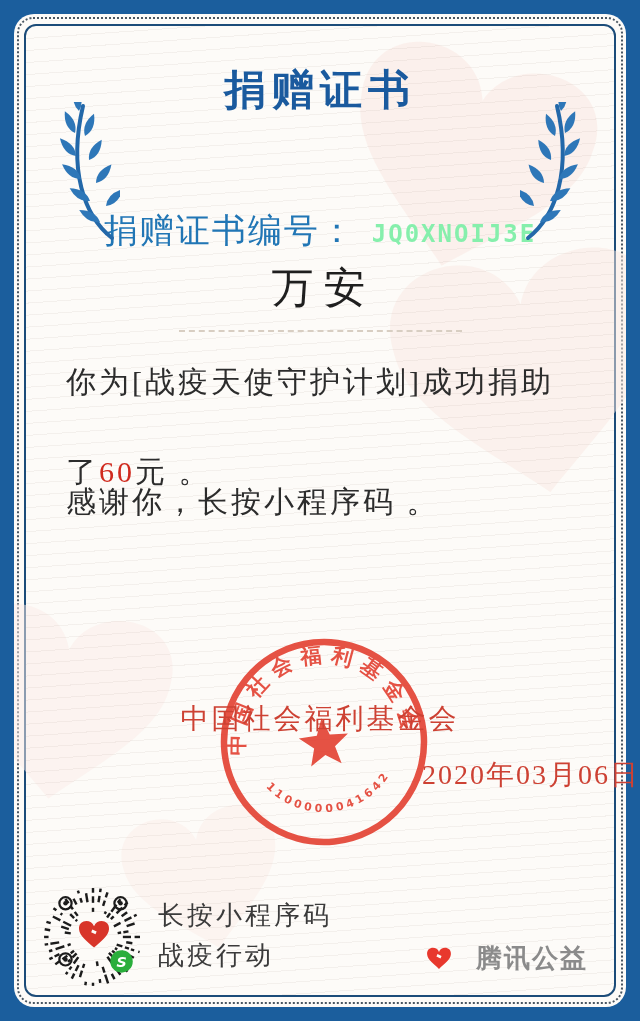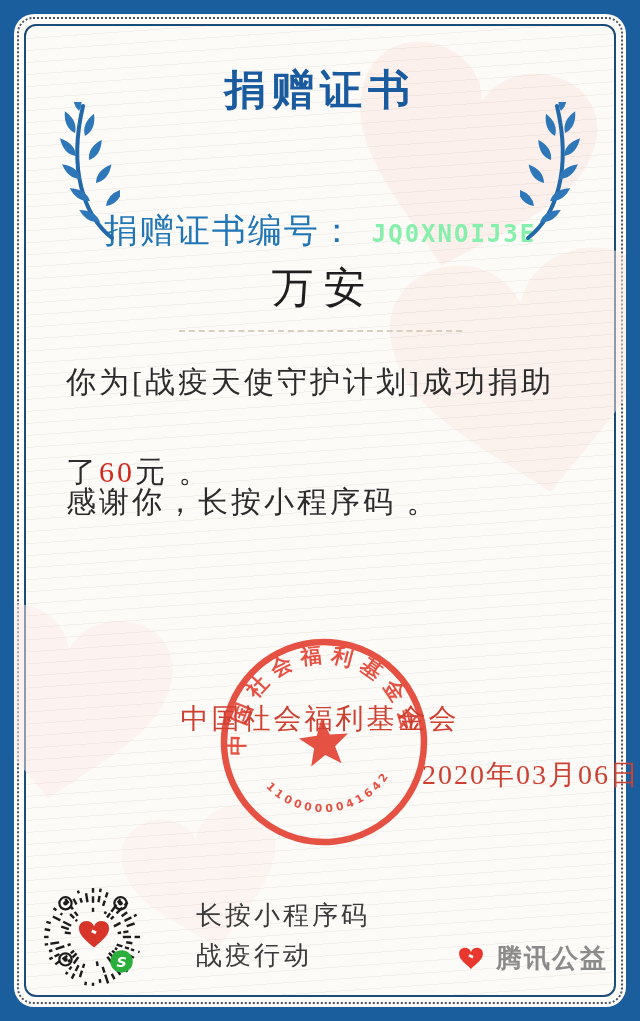--- a/index.html
+++ b/index.html
@@ -61,22 +61,22 @@
   .org-line{
     position:absolute;top:700px;left:0;right:0;text-align:center;
     font-size:28px;color:#cd4133;letter-spacing:3px;
   }
   .date-line{
     position:absolute;top:756px;left:0;right:0;text-align:right;
     font-size:28px;color:#cd4133;letter-spacing:2px;
   }
   
   .qr{position:absolute;top:886px;left:40px;width:106px;height:106px;}
-  .qr-caption{position:absolute;top:896px;left:158px;font-size:26px;line-height:40px;color:#3b3b3b;letter-spacing:3px;margin-left:38px;}
-  .brand{position:absolute;top:938px;left:454px;height:40px;display:flex;align-items:center;gap:8px;}
+  .qr-caption{position:absolute;top:896px;left:158px;font-size:26px;line-height:40px;color:#3b3b3b;letter-spacing:3px;}
+  .brand{position:absolute;top:938px;left:422px;height:40px;display:flex;align-items:center;gap:20px;}
   .brand .brand-text{font-size:26px;font-weight:700;color:#8b8b8b;letter-spacing:2px;}
 </style>
 </head>
 <body>
 
 <div class="page">
 
   <div class="card-bg"></div>
 
   <div class="watermarks">

